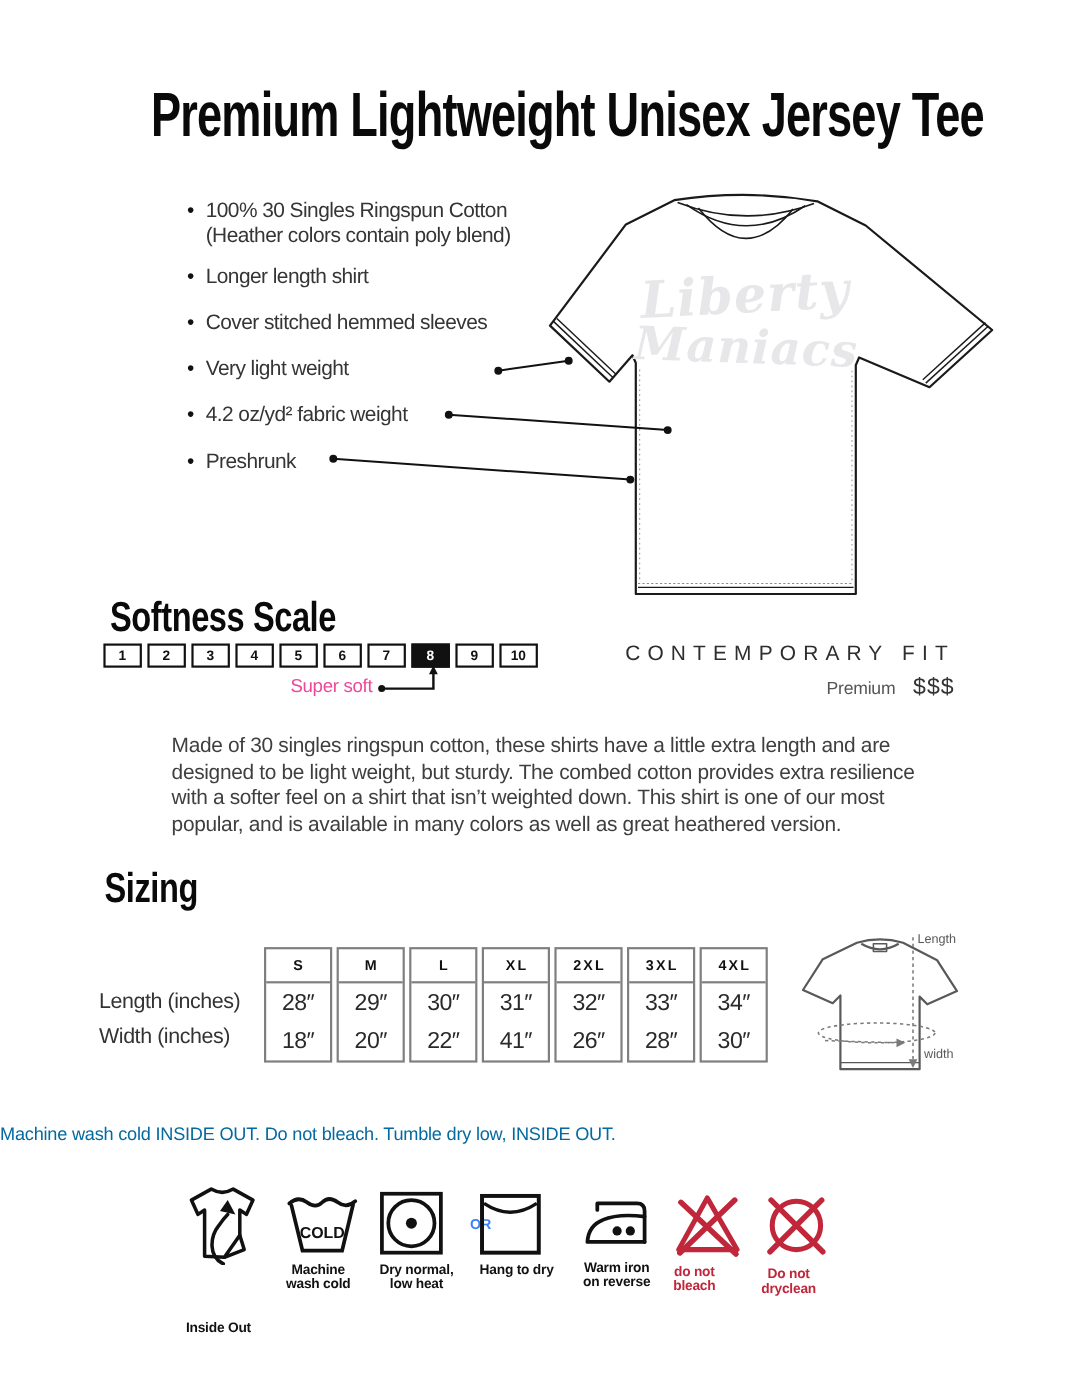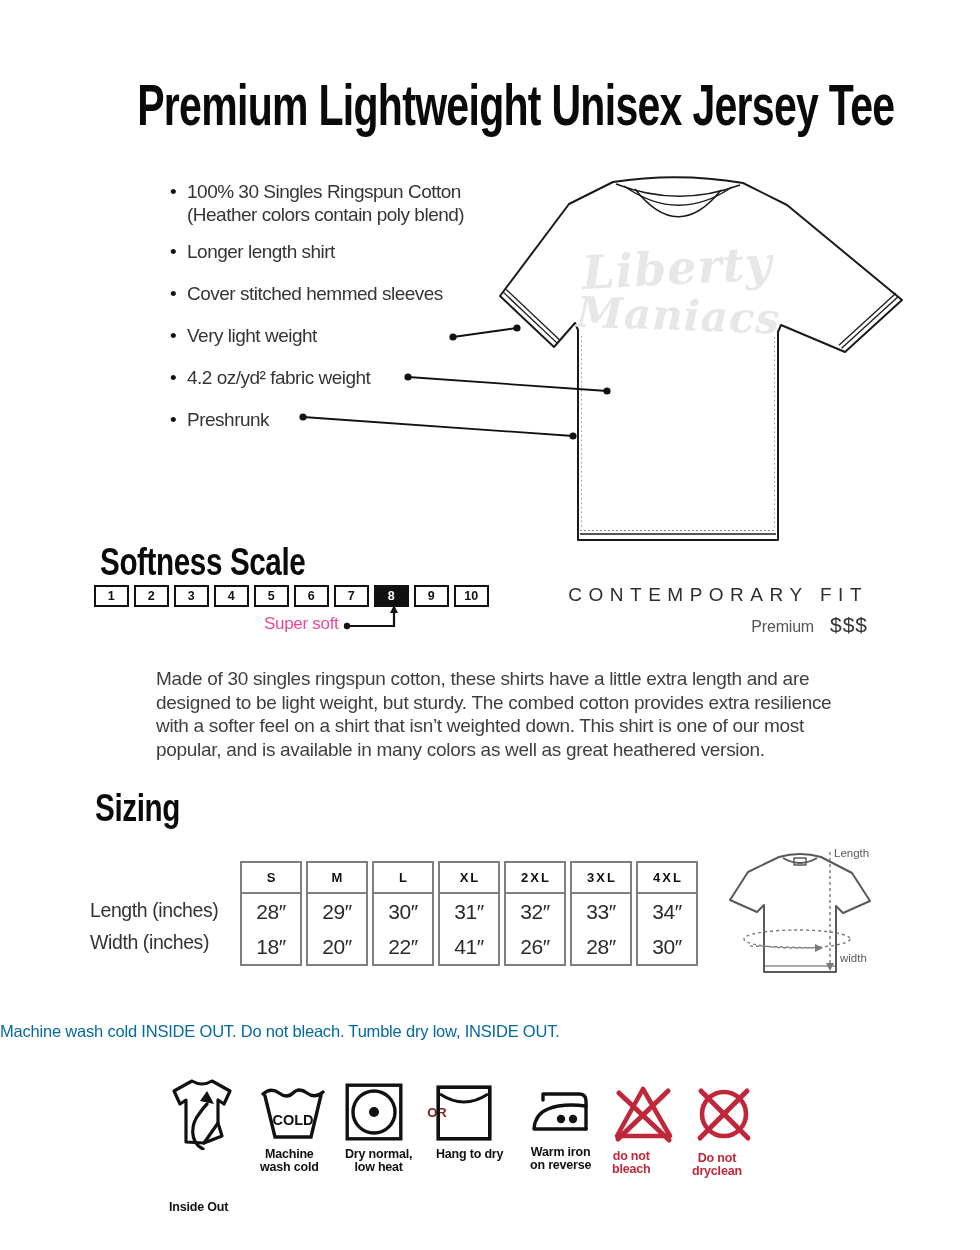--- a/index.html
+++ b/index.html
@@ -67,21 +67,21 @@
     text-align:center; color:#111; letter-spacing:-.2px; }
   .care-item.red .lbl { color:#C0273B; }
   #care-1 { left:169px; top:1076px;gap:44px; }
   #care-2 { left:260px; top:1085px; }
   #care-3 { left:345px; top:1083px; }
   #care-4 { left:436px; top:1085px; }
   #care-5 { left:530px; top:1089px; }
   #care-6 { left:612px; top:1081px; }
   #care-7 { left:692px; top:1083px; }
   .or-label { position:absolute; left:422px; top:1105px; width:30px; text-align:center;
-    font-size:13px; font-weight:700; color:#7f1d1d; }
+    font-size:13px; font-weight:700; color:#3b82f6; }
 
   svg text.wm { font-family:"DejaVu Serif", serif; font-style:italic; font-weight:bold; fill:#E7E7E9; }
   svg text.dlab { font-family:"Liberation Sans", sans-serif; font-size:11.5px; fill:#58595B; }
   svg text.cold { font-family:"Liberation Sans", sans-serif; font-size:14.5px; font-weight:700; fill:#111; }
 </style>
 </head>
 <body>
 
 <div id="page">
 

